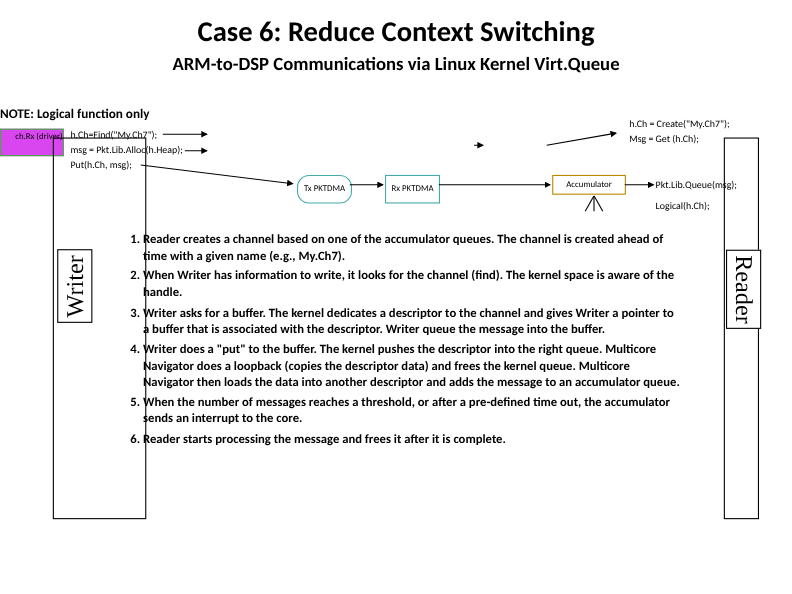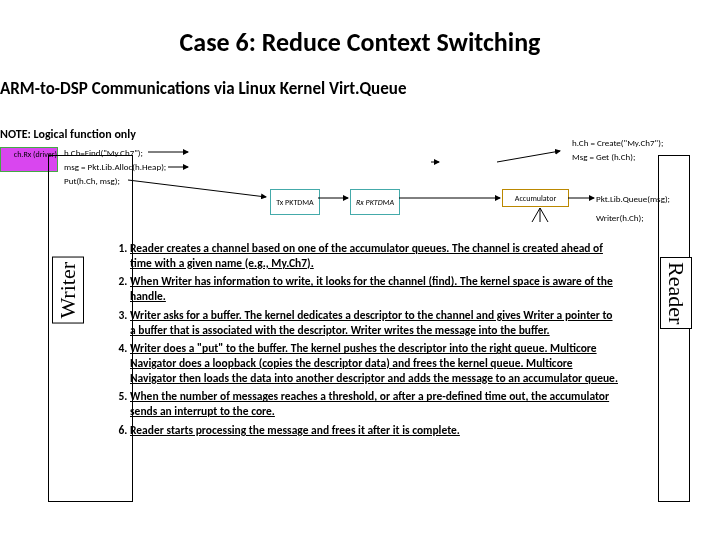--- a/index.html
+++ b/index.html
@@ -9,26 +9,27 @@
     background: #fff;
     width: 720px;
     height: 540px;
     overflow: hidden;
     position: relative;
   }
   .title {
     font-size: 26px;
     font-weight: bold;
     text-align: center;
-    padding-top: 26px;
+    padding-top: 12px;
   }
   .subtitle {
     font-size: 17px;
     font-weight: bold;
-    margin-top: 20px;
+    text-align: center;
+    margin-top: 4px;
   }
   .note {
     font-size: 12px;
     font-weight: bold;
     text-align: left;
     margin-top: 28px;
   }
   .diagram-area {
     position: relative;
     width: 720px;
@@ -80,21 +81,21 @@
   .frame-right { left: 658px; top: -82px; width: 30px; height: 345px; }
 
   .steps {
     margin: 0 100px 0 110px;
     padding-top: 4px;
     font-size: 11.5px;
     font-weight: bold;
     line-height: 1.28;
   }
   .steps ol { margin: 0; padding-left: 20px; }
-  .steps li { margin-bottom: 4px; text-decoration: underline; }
+  .steps li { margin-bottom: 4px; }
   .reader-ops { position:absolute; left:596px; top:46px; font-size:9px; }
   .reader-ops div { margin-bottom:8px;}
 </style>
 </head>
 <body>
 
 <div class="title">Case 6: Reduce Context Switching</div>
 <div class="subtitle">ARM-to-DSP Communications via Linux Kernel Virt.Queue</div>
 <div class="note">NOTE: Logical function only</div>
 
@@ -106,33 +107,33 @@
   </div>
 
   <div class="reader-labels">
     <div>h.Ch = Create("My.Ch7");</div>
     <div>Msg = Get (h.Ch);</div>
   </div>
 
 
   <div class="rx-chip">ch.Rx (driver)</div>
 
-  <div class="pktdma" style="left:270px; top:42px;">Tx PKTDMA</div>
-  <div class="pktdma" style="left:350px; top:42px;font-style:italic;">Rx PKTDMA</div>
+  <div class="pktdma" style="left:270px; top:42px;border-radius:11px;">Tx PKTDMA</div>
+  <div class="pktdma" style="left:350px; top:42px;">Rx PKTDMA</div>
   <div class="acc">Accumulator</div>
 
   <svg class="acc-fan" width="20" height="20">
     <line x1="10" y1="0" x2="2" y2="14" stroke="#000" stroke-width="1"></line>
     <line x1="10" y1="0" x2="10" y2="14" stroke="#000" stroke-width="1"></line>
     <line x1="10" y1="0" x2="18" y2="14" stroke="#000" stroke-width="1"></line>
   </svg>
 
   <div class="reader-ops">
     <div>Pkt.Lib.Queue(msg);</div>
-    <div>Writer(h.Ch);</div>
+    <div>Logical(h.Ch);</div>
   </div>
 
   <svg width="720" height="90" style="position:absolute; left:0; top:0; pointer-events:none;">
     <defs>
         <marker id="ah" markerWidth="6" markerHeight="6" refX="5" refY="3" orient="auto">
           <path d="M0,0 L6,3 L0,6 Z" fill="#000"></path>
         </marker>
       </defs>
     <line x1="148" y1="5" x2="188" y2="5" stroke="#000" marker-end="url(#ah)"></line>
     <line x1="168" y1="20" x2="188" y2="20" stroke="#000" marker-end="url(#ah)"></line>
@@ -148,19 +149,19 @@
 <div class="side-body">
   <div class="frame frame-left"></div>
   <div class="frame frame-right"></div>
   <div class="vert-label vert-left">Writer</div>
   <div class="vert-label vert-right">Reader</div>
 
   <div class="steps">
     <ol>
       <li>Reader creates a channel based on one of the accumulator queues. The channel is created ahead of time with a given name (e.g., My.Ch7).</li>
       <li>When Writer has information to write, it looks for the channel (find). The kernel space is aware of the handle.</li>
-      <li>Writer asks for a buffer. The kernel dedicates a descriptor to the channel and gives Writer a pointer to a buffer that is associated with the descriptor. Writer writes the message into the buffer.</li>
+      <li>Writer asks for a buffer. The kernel dedicates a descriptor to the channel and gives Writer a pointer to a buffer that is associated with the descriptor. Writer queue the message into the buffer.</li>
       <li>Writer does a "put" to the buffer. The kernel pushes the descriptor into the right queue. Multicore Navigator does a loopback (copies the descriptor data) and frees the kernel queue. Multicore Navigator then loads the data into another descriptor and adds the message to an accumulator queue.</li>
       <li>When the number of messages reaches a threshold, or after a pre-defined time out, the accumulator sends an interrupt to the core.</li>
       <li>Reader starts processing the message and frees it after it is complete.</li>
     </ol>
   </div>
 </div>
 
 </body></html>

